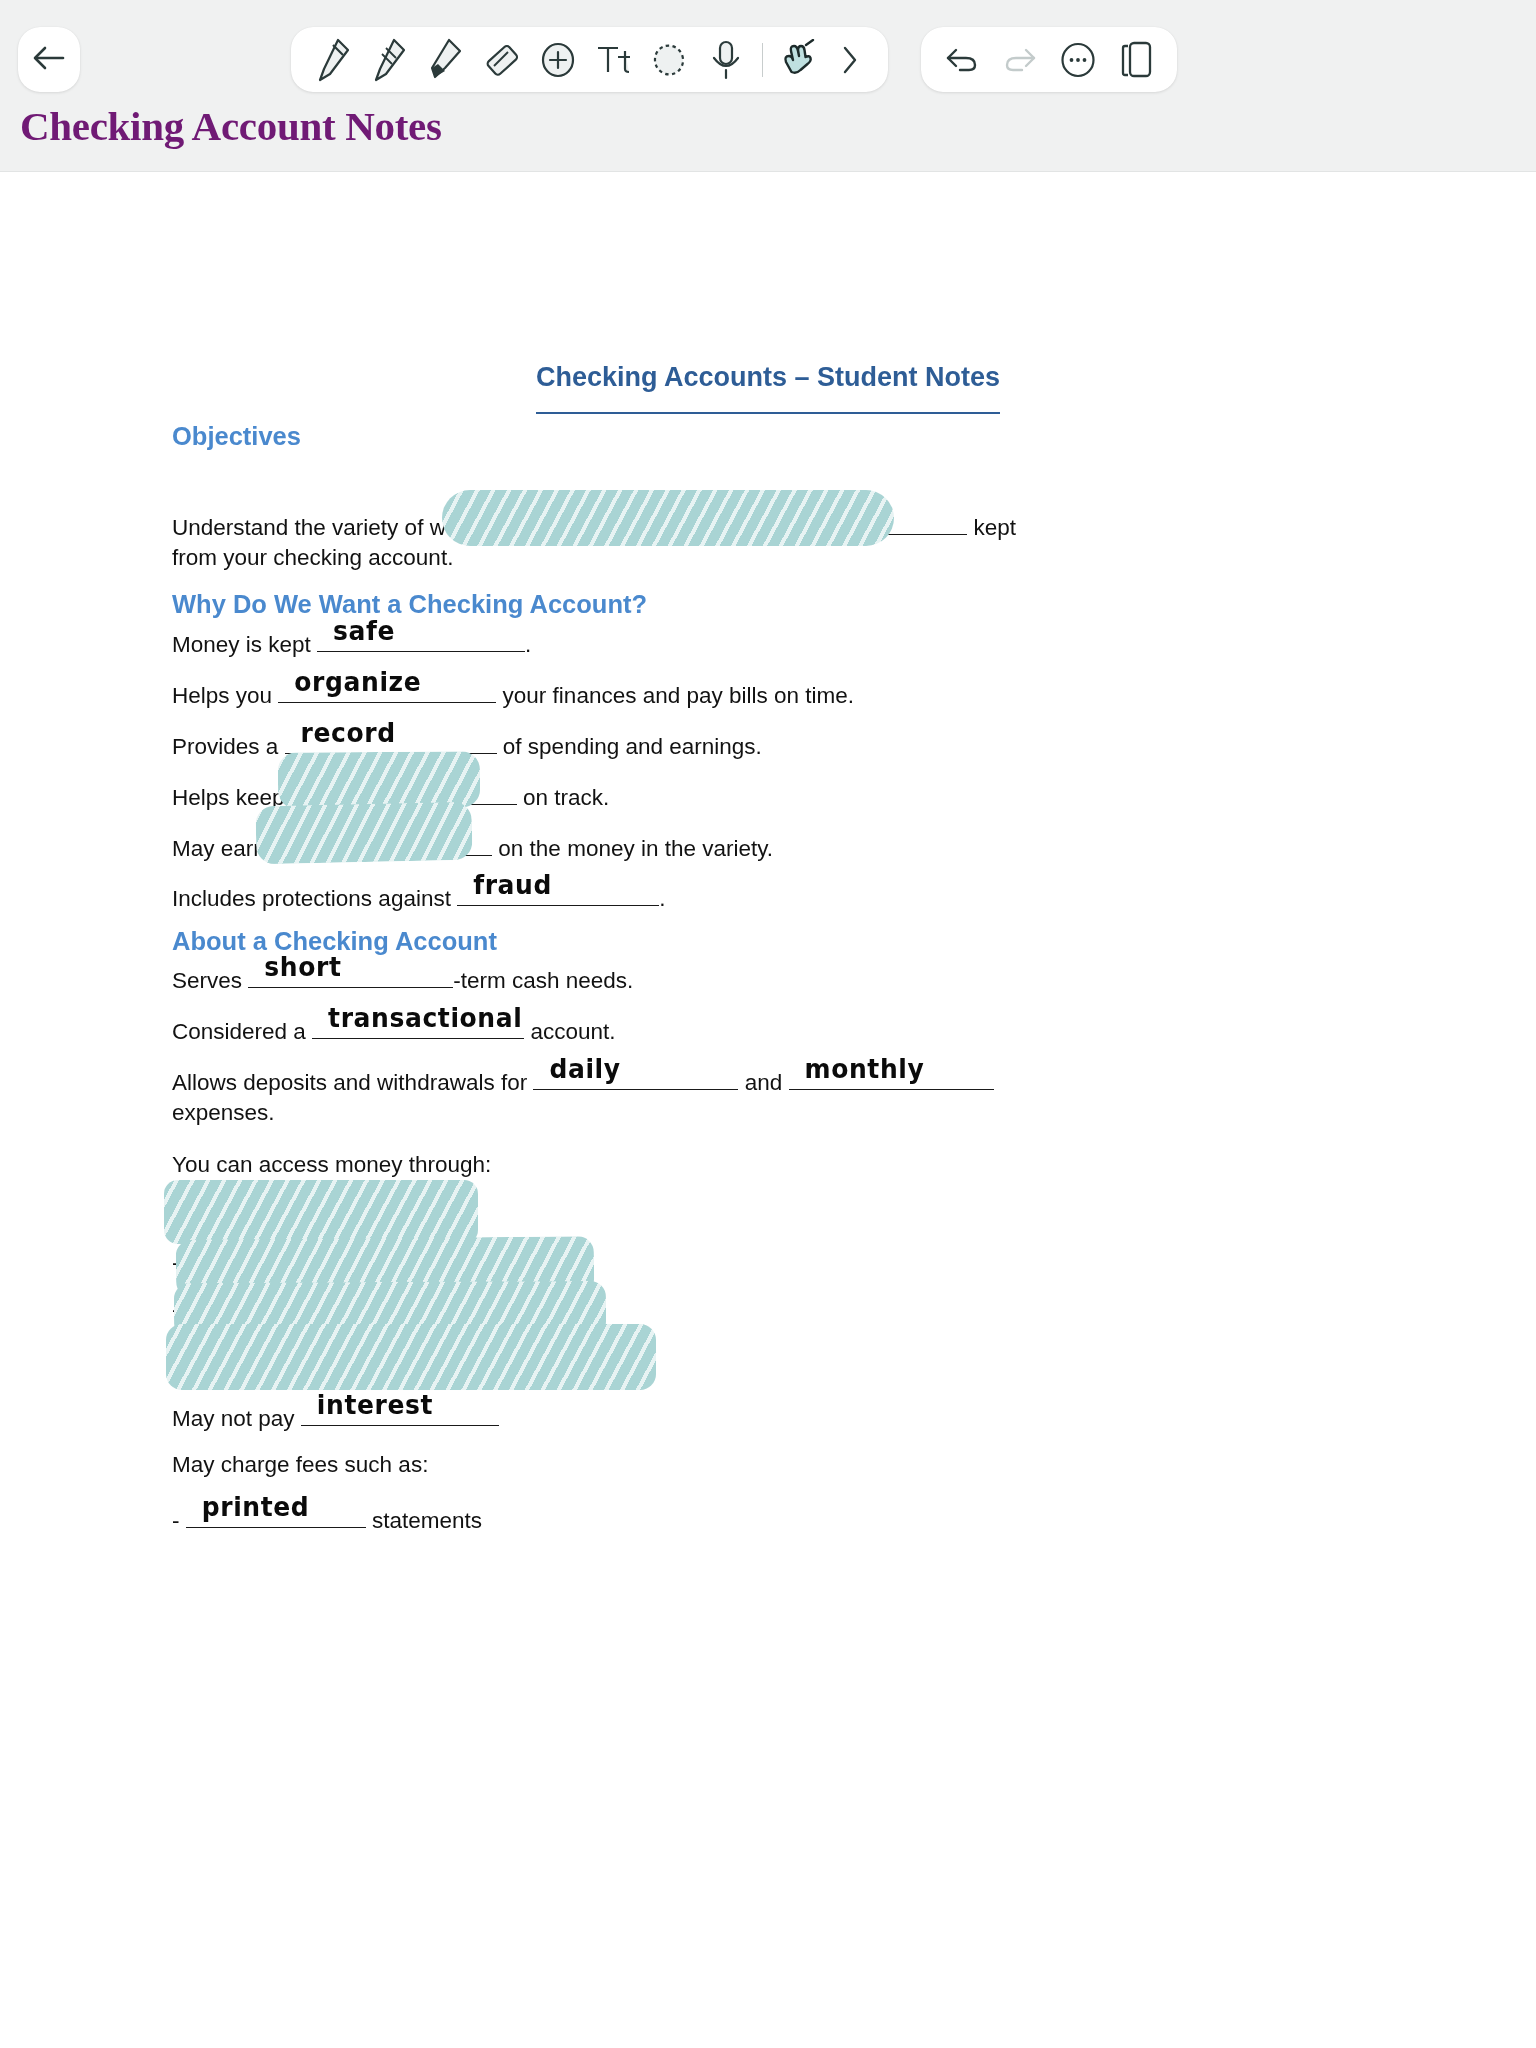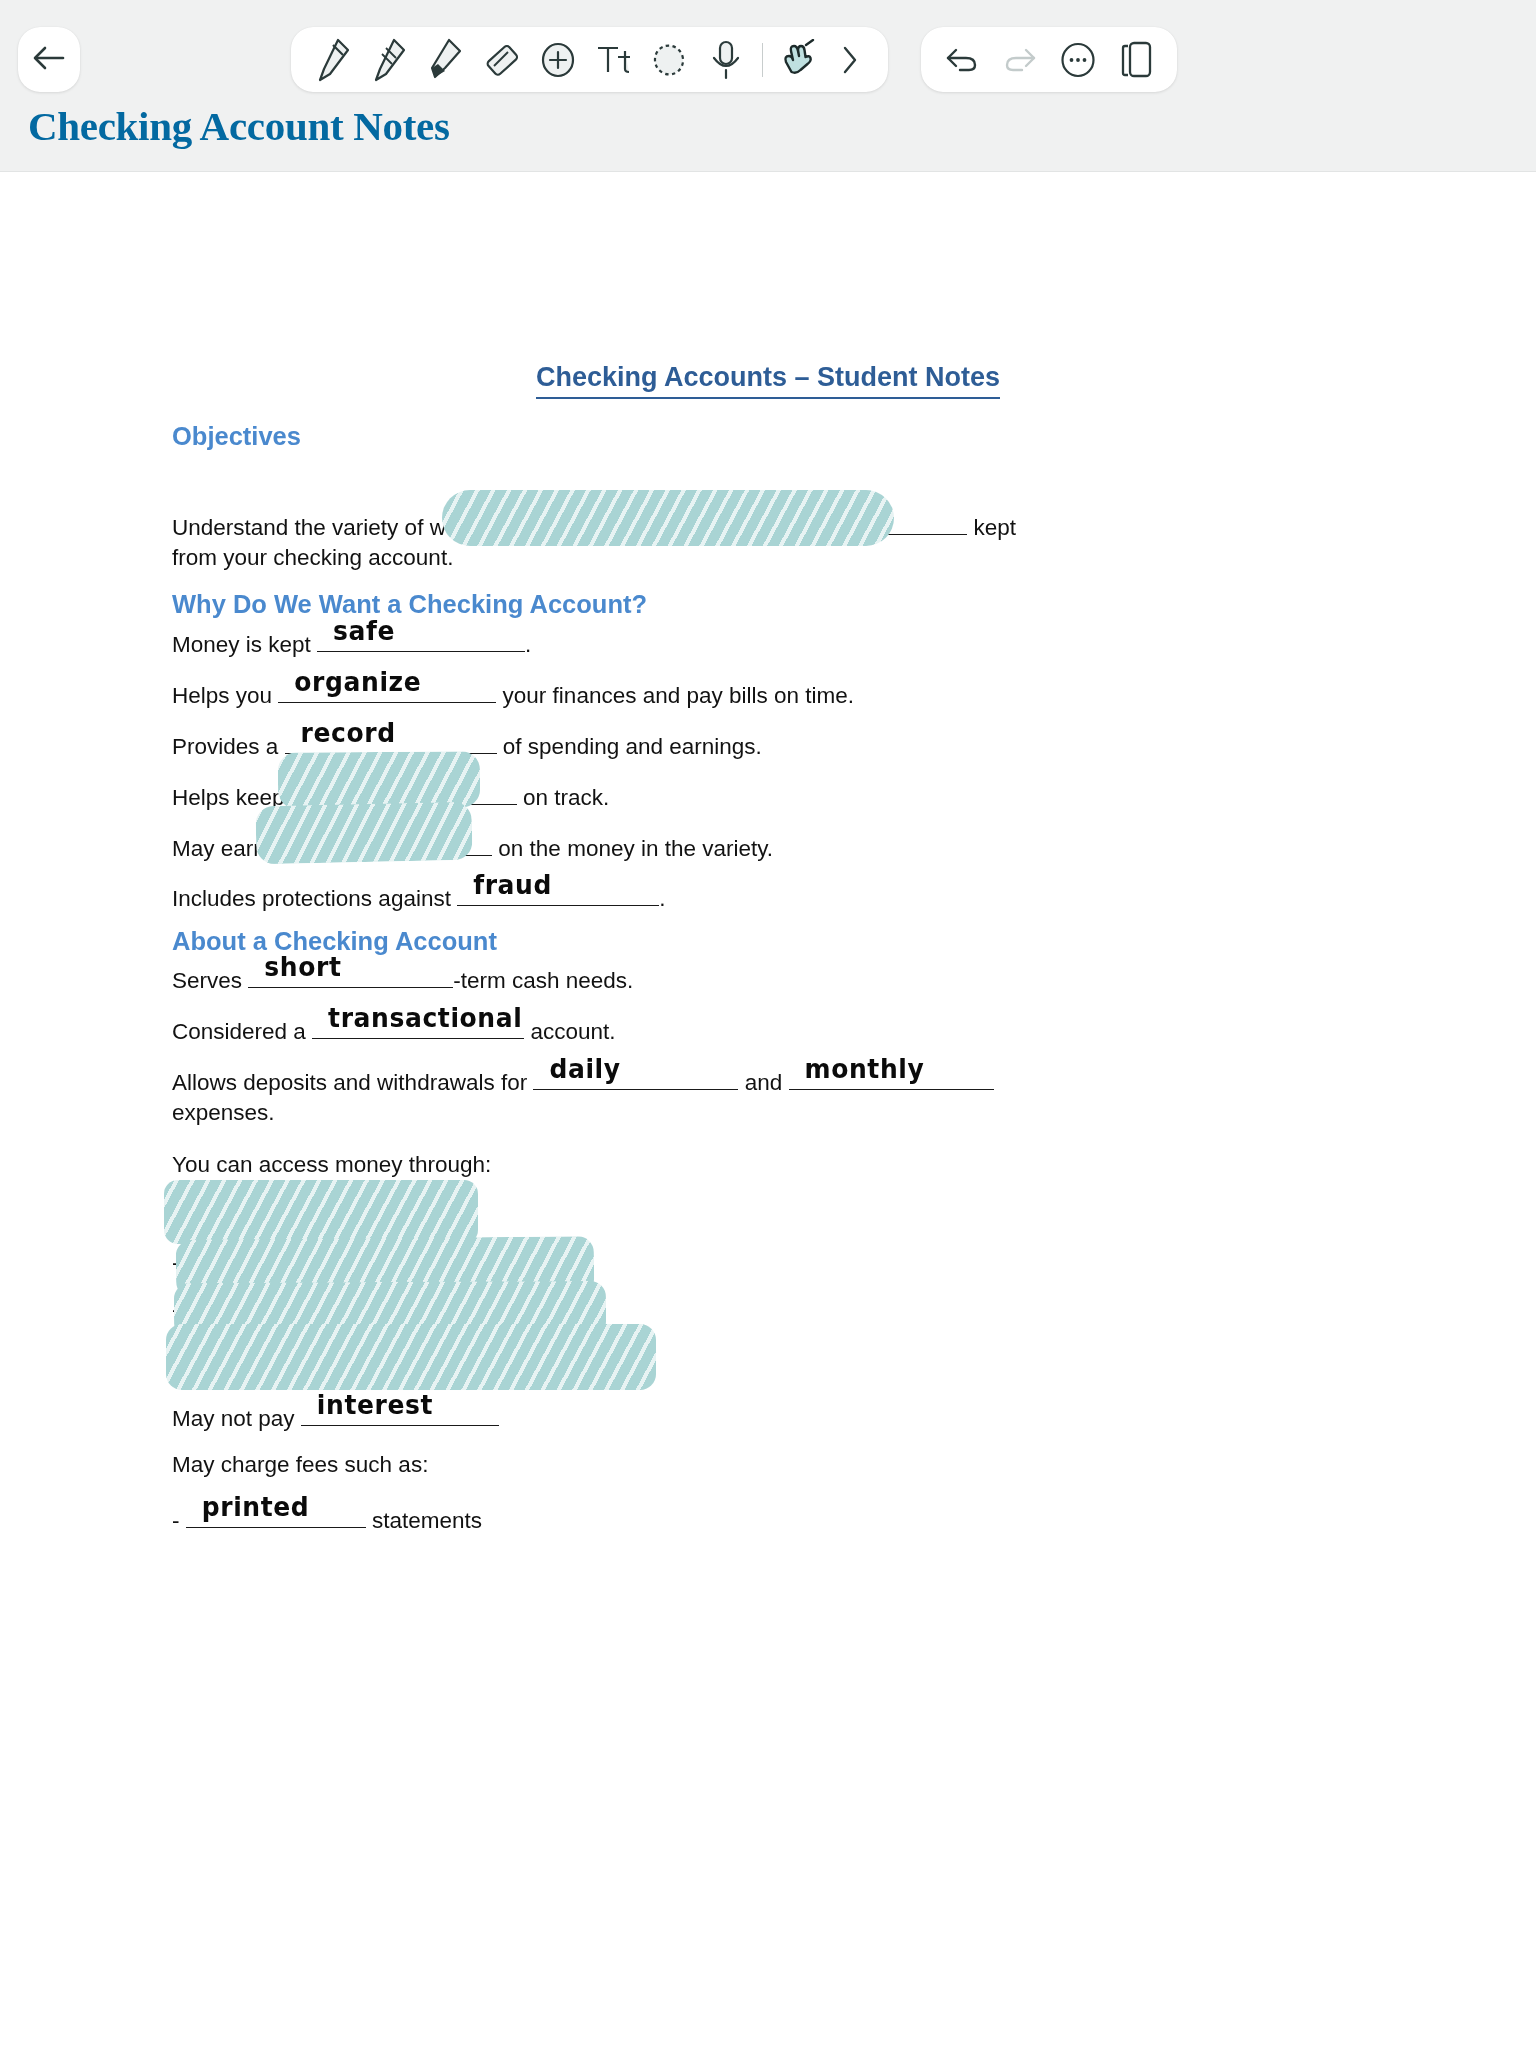--- a/index.html
+++ b/index.html
@@ -39,23 +39,23 @@
     border-radius: 10px;
     cursor: pointer;
   }
   .tool svg { display: block; }
   .divider-v {
     width: 1px; height: 34px; background: #c8cdcd; margin: 0 7px;
   }
   .chev { width: 44px; }
 
   .doc-title {
-    position: absolute; left: 28px; top: 102px;
+    position: absolute; left: 20px; top: 102px;
     font-family: "Liberation Serif", serif;
-    font-size: 41px; font-weight: 700; color: #0369a1;
+    font-size: 41px; font-weight: 700; color: #701a75;
     letter-spacing: -0.3px;
   }
   .appbar-rule {
     position: absolute; left: 0; top: 171px; width: 1536px; height: 1px;
     background: #e2e4e4;
   }
 
   
   .canvas {
     position: absolute; left: 0; top: 172px;
@@ -66,21 +66,21 @@
     position: absolute; left: 0; top: 0; width: 1536px; height: 1876px;
   }
 
   
   .ws-title {
     position: absolute; left: 0; top: 190px; width: 1536px;
     text-align: center;
     font-size: 27px; font-weight: 700; color: #2e5d96;
   }
   .ws-title span {
-    border-bottom: 2.5px solid #2e5d96; padding-bottom: 5px;
+    border-bottom: 2.5px solid #2e5d96; padding-bottom: 20px;
   }
   .h2 {
     position: absolute; left: 172px;
     font-size: 25.5px; font-weight: 700; color: #4a89ce;
     white-space: nowrap;
   }
   .line {
     position: absolute; left: 172px;
     font-size: 22.5px; color: #121212; line-height: 1.34;
     white-space: nowrap;

